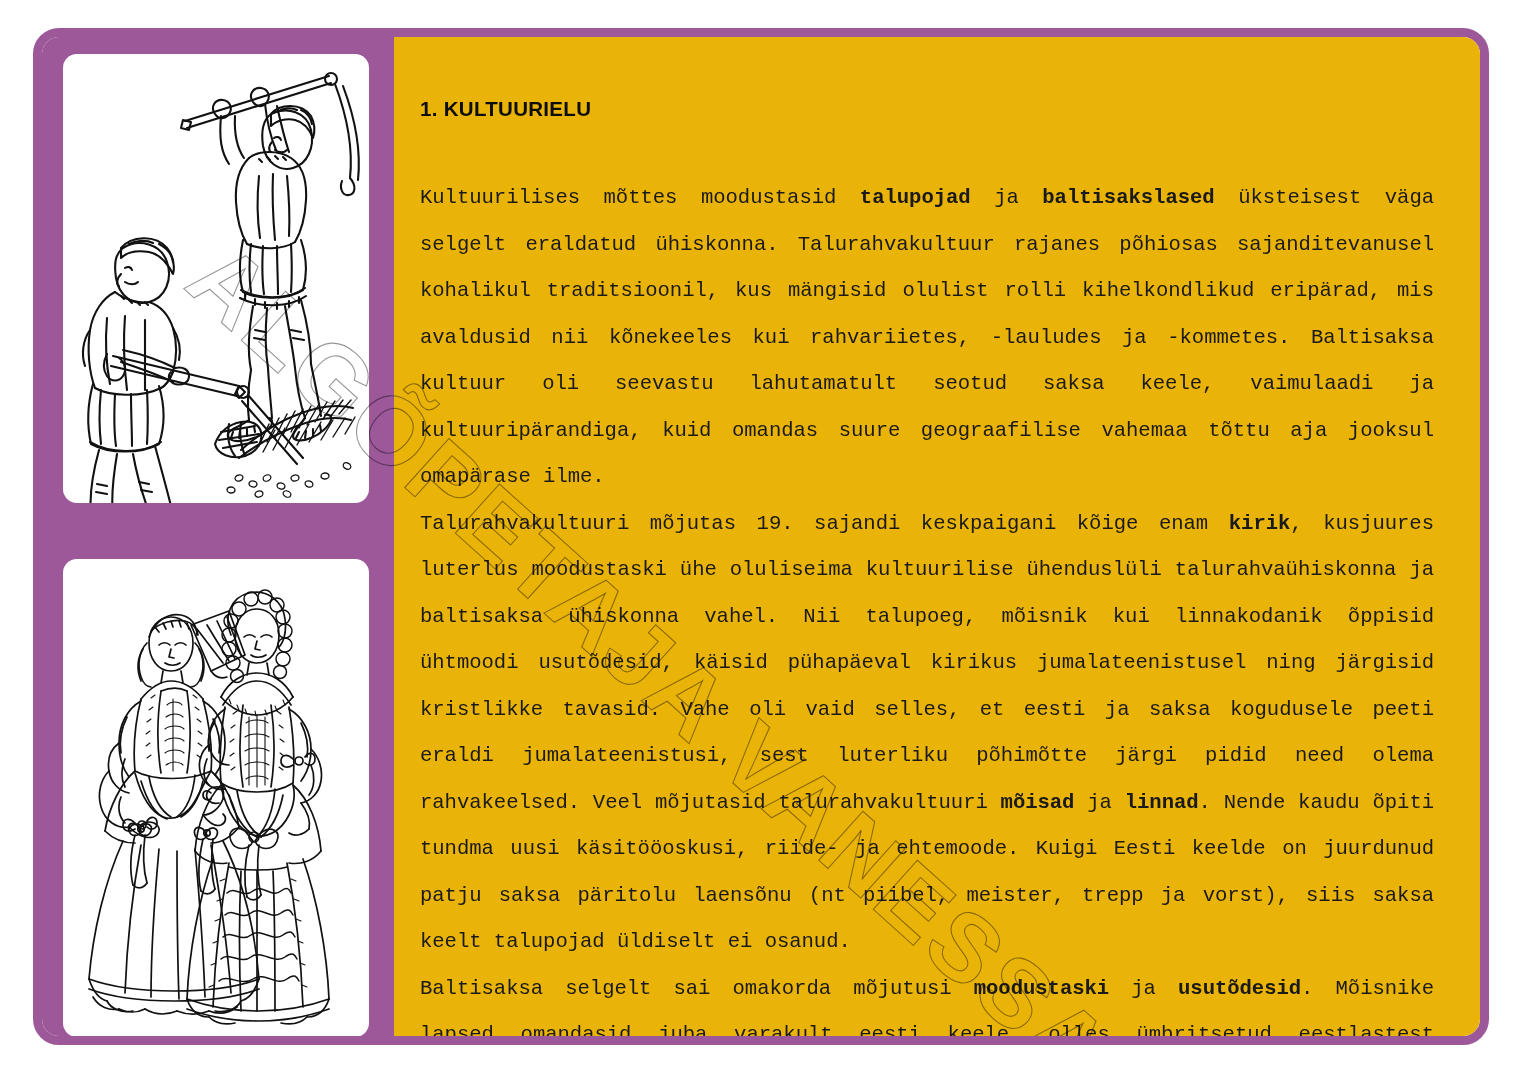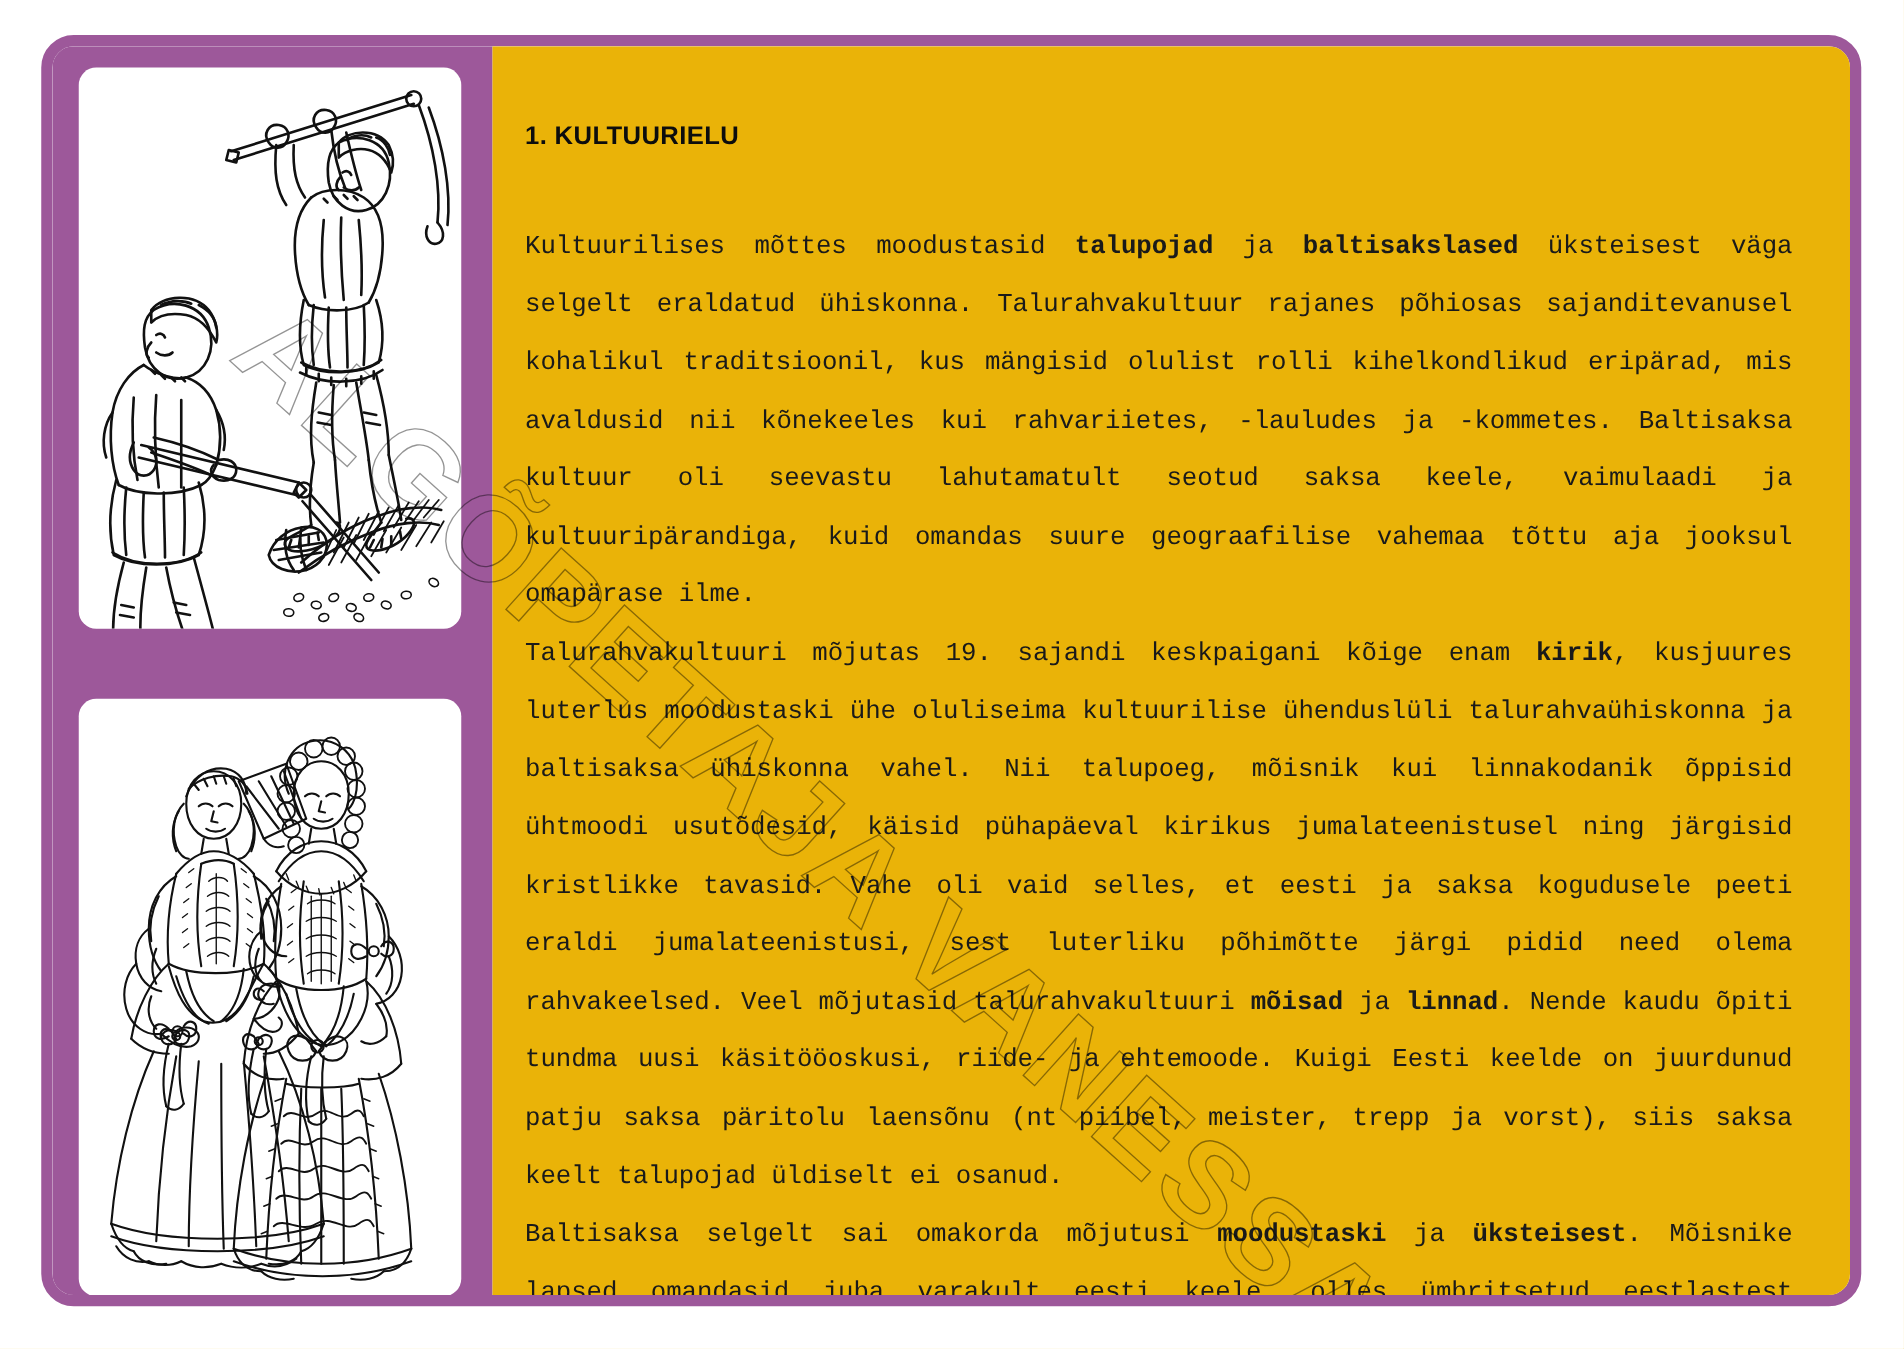--- a/index.html
+++ b/index.html
@@ -556,21 +556,21 @@
           </g>
         </svg>
       </div>
     </div>
 
     <div class="article">
       <h1 class="article-title">1. KULTUURIELU</h1>
       <div class="body-copy">
         <p><span>Kultuurilises mõttes moodustasid </span><b>talupojad</b><span> ja </span><b>baltisakslased</b><span> üksteisest väga selgelt eraldatud ühiskonna. Talurahvakultuur rajanes põhiosas sajanditevanusel kohalikul traditsioonil, kus mängisid olulist rolli kihelkondlikud eripärad, mis avaldusid nii kõnekeeles kui rahvariietes, -lauludes ja -kommetes. Baltisaksa kultuur oli seevastu lahutamatult seotud saksa keele, vaimulaadi ja kultuuripärandiga, kuid omandas suure geograafilise vahemaa tõttu aja jooksul omapärase ilme.</span></p>
         <p><span>Talurahvakultuuri mõjutas 19. sajandi keskpaigani kõige enam </span><b>kirik</b><span>, kusjuures luterlus moodustaski ühe oluliseima kultuurilise ühenduslüli talurahvaühiskonna ja baltisaksa ühiskonna vahel. Nii talupoeg, mõisnik kui linnakodanik õppisid ühtmoodi usutõdesid, käisid pühapäeval kirikus jumalateenistusel ning järgisid kristlikke tavasid. Vahe oli vaid selles, et eesti ja saksa kogudusele peeti eraldi jumalateenistusi, sest luterliku põhimõtte järgi pidid need olema rahvakeelsed. Veel mõjutasid talurahvakultuuri </span><b>mõisad</b><span> ja </span><b>linnad</b><span>. Nende kaudu õpiti tundma uusi käsitööoskusi, riide- ja ehtemoode. Kuigi Eesti keelde on juurdunud patju saksa päritolu laensõnu (nt piibel, meister, trepp ja vorst), siis saksa keelt talupojad üldiselt ei osanud.</span></p>
-        <p><span>Baltisaksa selgelt sai omakorda mõjutusi </span><b>moodustaski</b><span> ja </span><b>üksteisest</b><span>. Mõisnike lapsed omandasid juba varakult eesti keele, olles ümbritsetud eestlastest ammedest, lapsehoidjatest ja teenijatest. Kokkupuuted maakeelega avaldasid oma mõju nii baltisakslaste saksa keele hääldusele kui sõnavarale.</span></p>
+        <p><span>Baltisaksa selgelt sai omakorda mõjutusi </span><b>moodustaski</b><span> ja </span><b>usutõdesid</b><span>. Mõisnike lapsed omandasid juba varakult eesti keele, olles ümbritsetud eestlastest ammedest, lapsehoidjatest ja teenijatest. Kokkupuuted maakeelega avaldasid oma mõju nii baltisakslaste saksa keele hääldusele kui sõnavarale.</span></p>
       </div>
     </div>
 
     <div class="watermark">
       <svg width="1456" height="1017" viewBox="0 0 1456 1017" xmlns="http://www.w3.org/2000/svg">
         <text class="wm-text" x="140" y="250" transform="rotate(42 140 250)">ALGÕPETAJA VANESSA</text>
       </svg>
     </div>
 
   </div>

